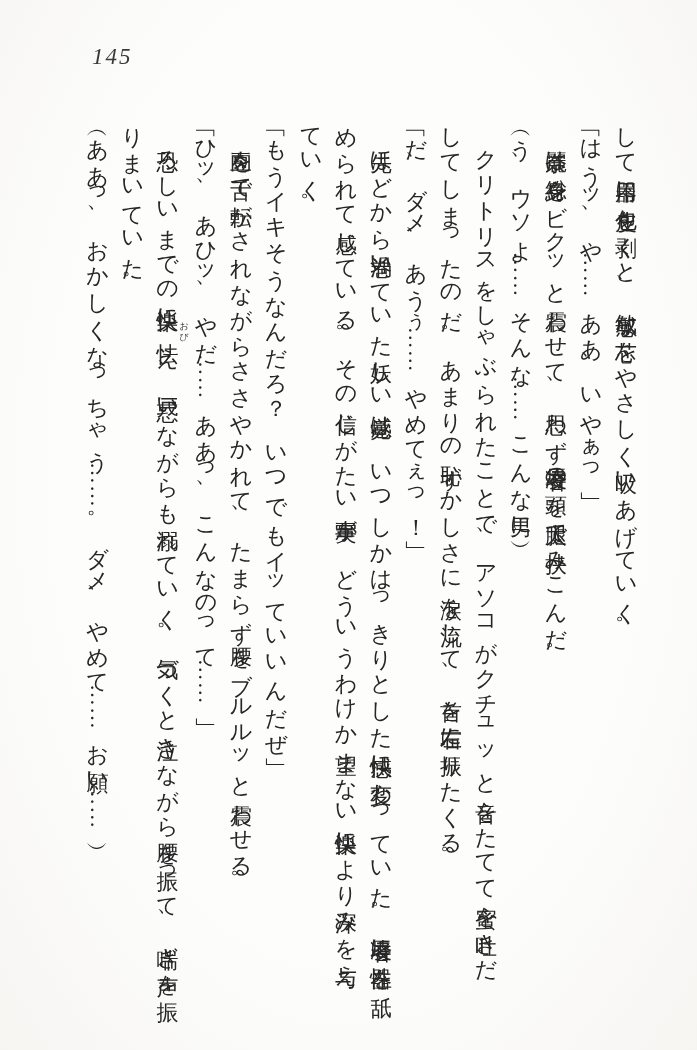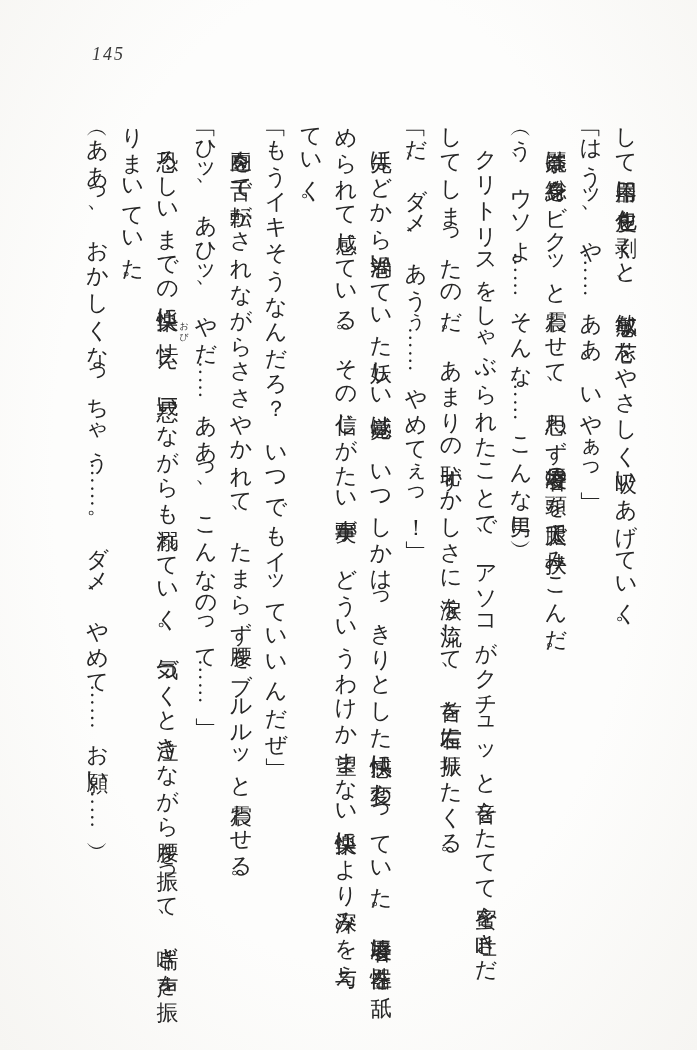--- a/index.html
+++ b/index.html
@@ -15,21 +15,21 @@
   }
   .page {
     position: relative;
     width: 697px;
     height: 1050px;
   }
   .page-number {
     position: absolute;
     top: 44px;
     left: 92px;
-    font-size: 18px;
+    font-size: 23px;
     font-style: italic;
     color: #3a3a3a;
     letter-spacing: 2px;
   }
   .page-text {
     position: absolute;
     top: 112px;
     right: 53px;
     width: 562px;
     height: 878px;

